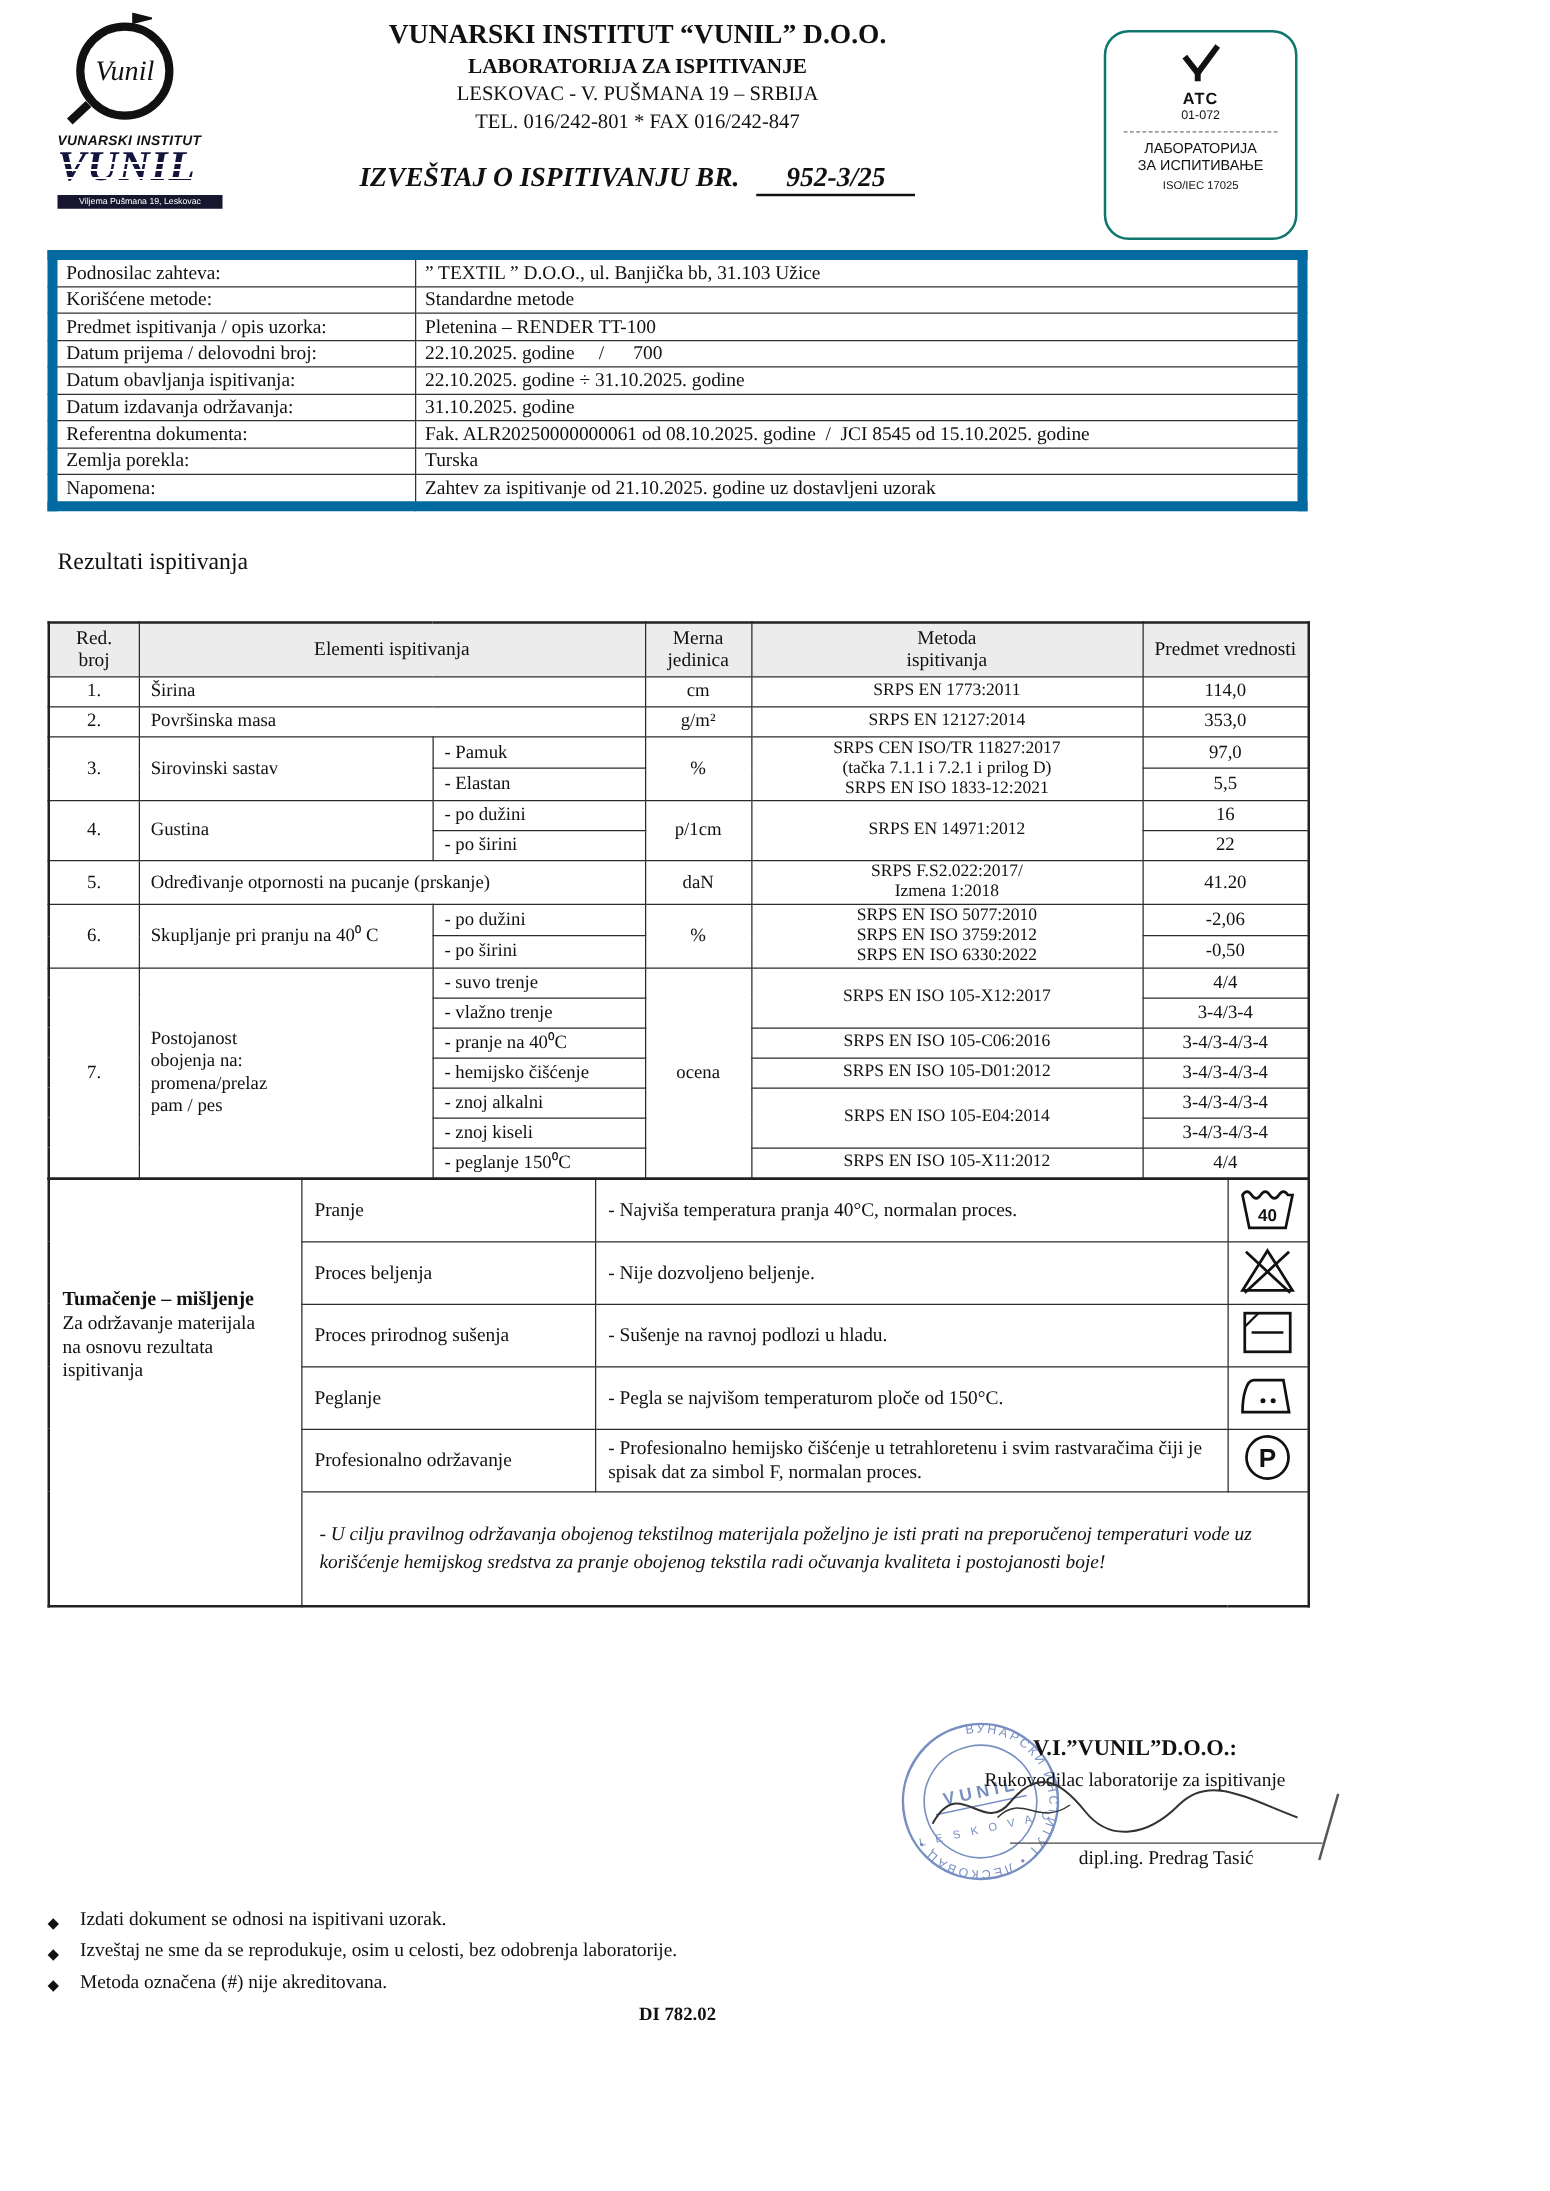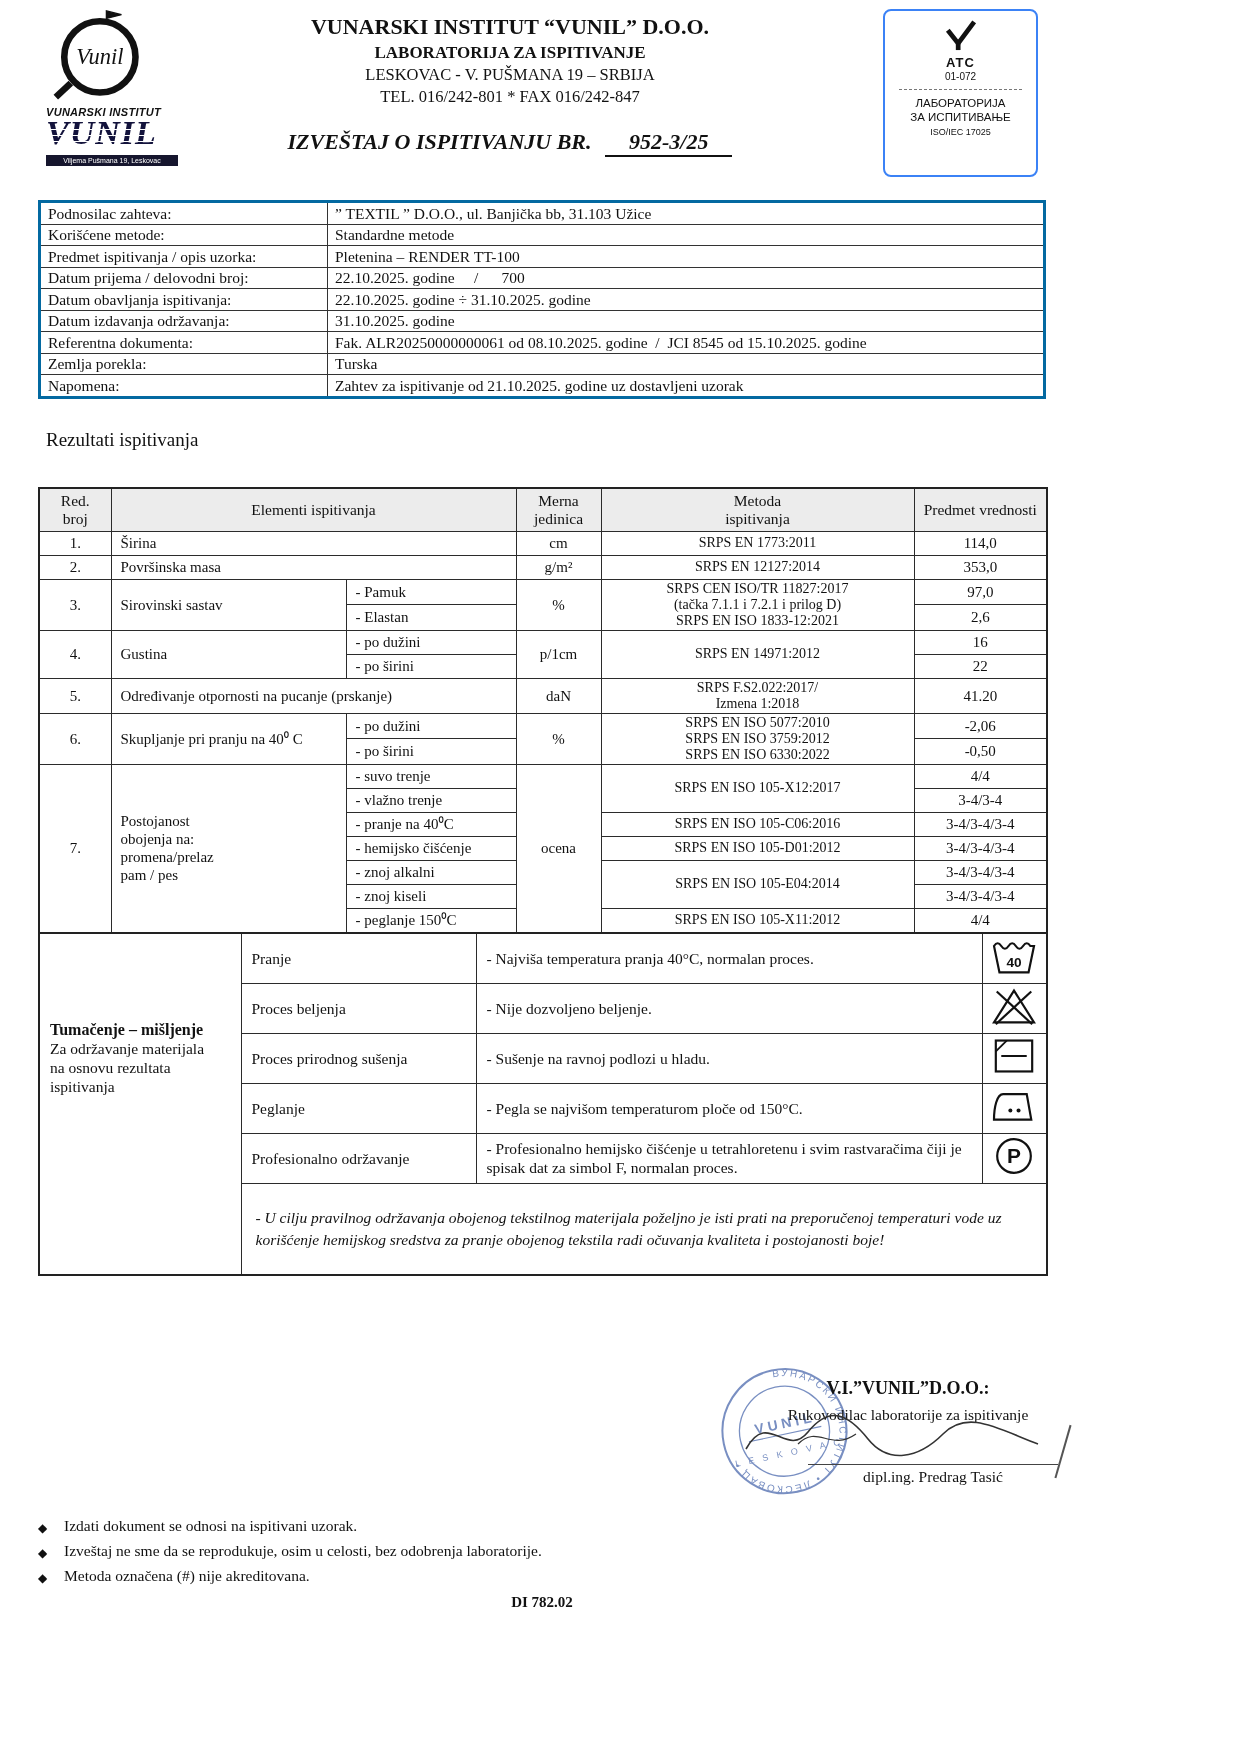--- a/index.html
+++ b/index.html
@@ -23,31 +23,31 @@
   .logo-stripes{position:absolute;inset:6px 0 5px 0;background:repeating-linear-gradient(180deg,transparent 0 4.5px,#fff 4.5px 6px);pointer-events:none;}
   .logo-bar{background:#16162e;color:#fff;font:7px "Liberation Sans",sans-serif;text-align:center;padding:2px 1px;margin-top:1px;width:132px;box-sizing:border-box;}
 
   .hdr-center{position:absolute;left:162px;top:6px;width:620px;text-align:center;}
   .org-name{font-size:22px;font-weight:bold;}
   .lab-name{font-size:17px;font-weight:bold;margin-top:3px;}
   .addr,.tel{font-size:16.5px;margin-top:2px;}
   .report-title{margin-top:22px;font-size:22px;font-weight:bold;font-style:italic;}
   .report-no{border-bottom:2px solid #111;padding:0 24px 1px 24px;margin-left:8px;}
 
-  .badge{position:absolute;left:845px;top:1px;width:155px;height:168px;border:2px solid #3b82f6;border-radius:8px;
+  .badge{position:absolute;left:845px;top:16px;width:155px;height:168px;border:2px solid #0f766e;border-radius:20px;
          text-align:center;font-family:"Liberation Sans",sans-serif;padding-top:8px;box-sizing:border-box;}
   .badge-atc{font-size:13px;font-weight:bold;letter-spacing:1px;}
   .badge-num{font-size:10px;margin-top:1px;}
   .badge-sep{border-top:1px dashed #777;margin:7px 14px 6px 14px;}
   .badge-l1{font-size:11.5px;line-height:14px;}
   .badge-l3{font-size:9px;margin-top:3px;}
 
   
   table{border-collapse:collapse;table-layout:fixed;}
-  .info-table{width:1008px;border:3px solid #0369a1;}
+  .info-table{width:1008px;border:8px solid #0369a1;}
   .info-table td{border:1px solid #333;font-size:15.5px;padding:0 7px;height:20.5px;line-height:19px;overflow:hidden;}
   .info-table td.lbl{width:272px;}
   .info-table td.val{white-space:pre;}
 
   
   .section-title{font-size:19px;margin:30px 0 36px 8px;}
   .results{width:1008px;border:2px solid #222;}
   .results th{border:1px solid #2b2b2b;background:#ececec;font-weight:normal;font-size:15.5px;height:40px;line-height:18px;}
   .results td{border:1px solid #2b2b2b;font-size:15px;padding:1px 6px;height:21px;text-align:center;line-height:18px;}
   .results td.name,.results td.sub{text-align:left;padding-left:9px;}
@@ -212,21 +212,21 @@
         <td rowspan="2" class="name">Sirovinski sastav</td>
         <td class="sub">- Pamuk</td>
         <td rowspan="2">%</td>
         <td rowspan="2" class="method pre">SRPS CEN ISO/TR 11827:2017
 (tačka 7.1.1 i 7.2.1 i prilog D)
 SRPS EN ISO 1833-12:2021</td>
         <td>97,0</td>
       </tr>
       <tr>
         <td class="sub">- Elastan</td>
-        <td>2,6</td>
+        <td>5,5</td>
       </tr>
       <tr>
         <td rowspan="2">4.</td>
         <td rowspan="2" class="name">Gustina</td>
         <td class="sub">- po dužini</td>
         <td rowspan="2">p/1cm</td>
         <td rowspan="2" class="method">SRPS EN 14971:2012</td>
         <td>16</td>
       </tr>
       <tr>

